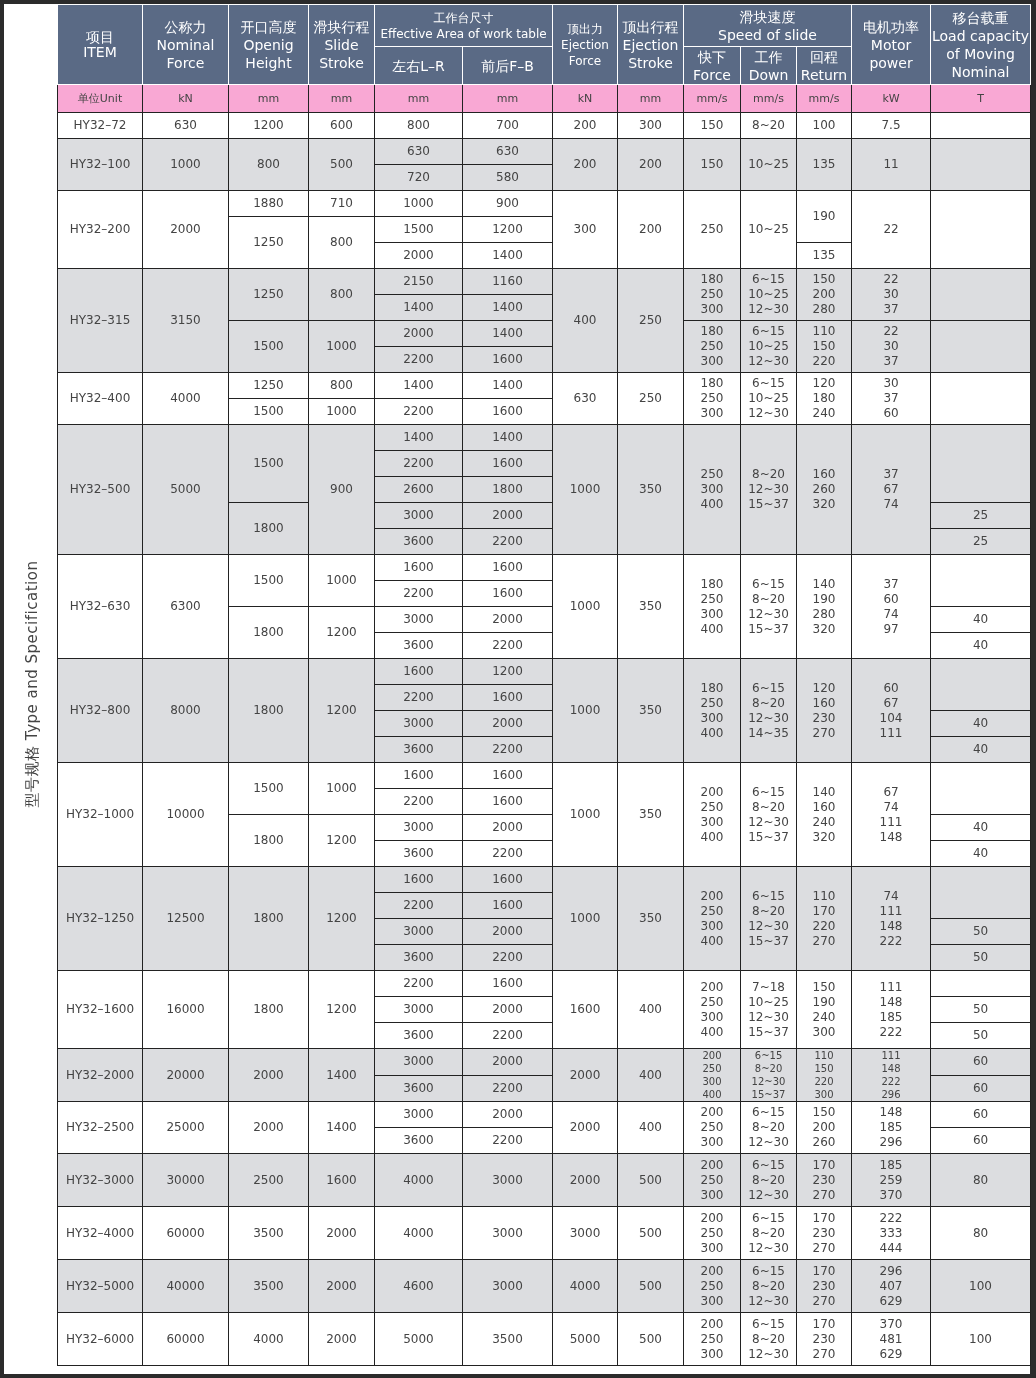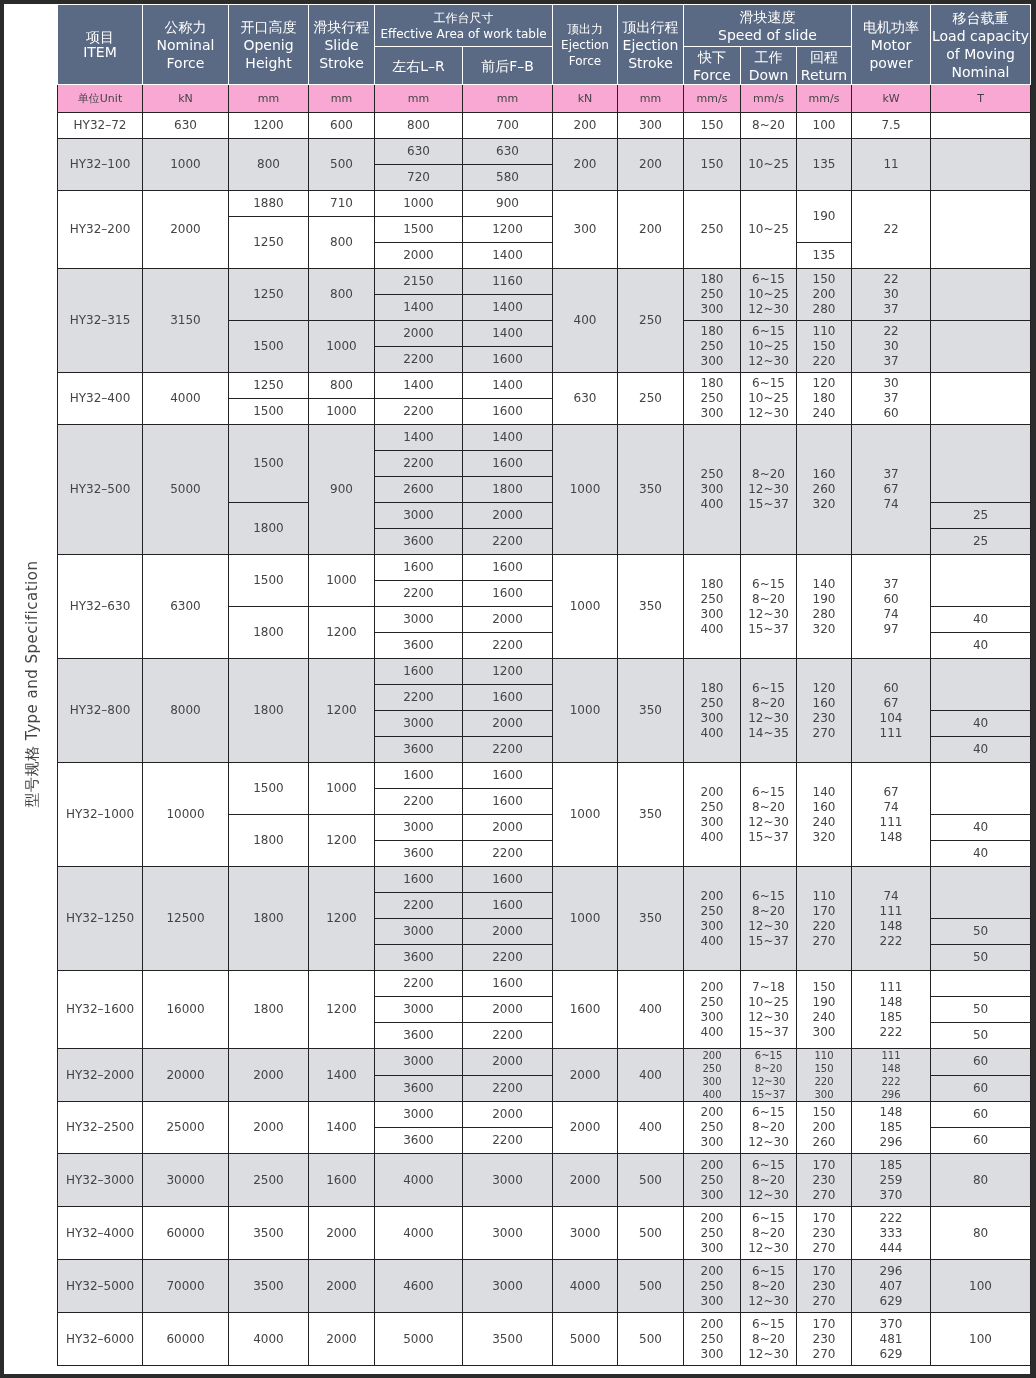--- a/index.html
+++ b/index.html
@@ -603,21 +603,21 @@
 230
 270</td>
         <td style="white-space:pre">222
 333
 444</td>
         <td>80</td>
       </tr>
 
       <tr class="g" style="height:53px">
         <td>HY32–5000</td>
-        <td>70000</td>
+        <td>40000</td>
         <td>3500</td>
         <td>2000</td>
         <td>4600</td>
         <td>3000</td>
         <td>4000</td>
         <td>500</td>
         <td style="white-space:pre">200
 250
 300</td>
         <td style="white-space:pre">6~15

